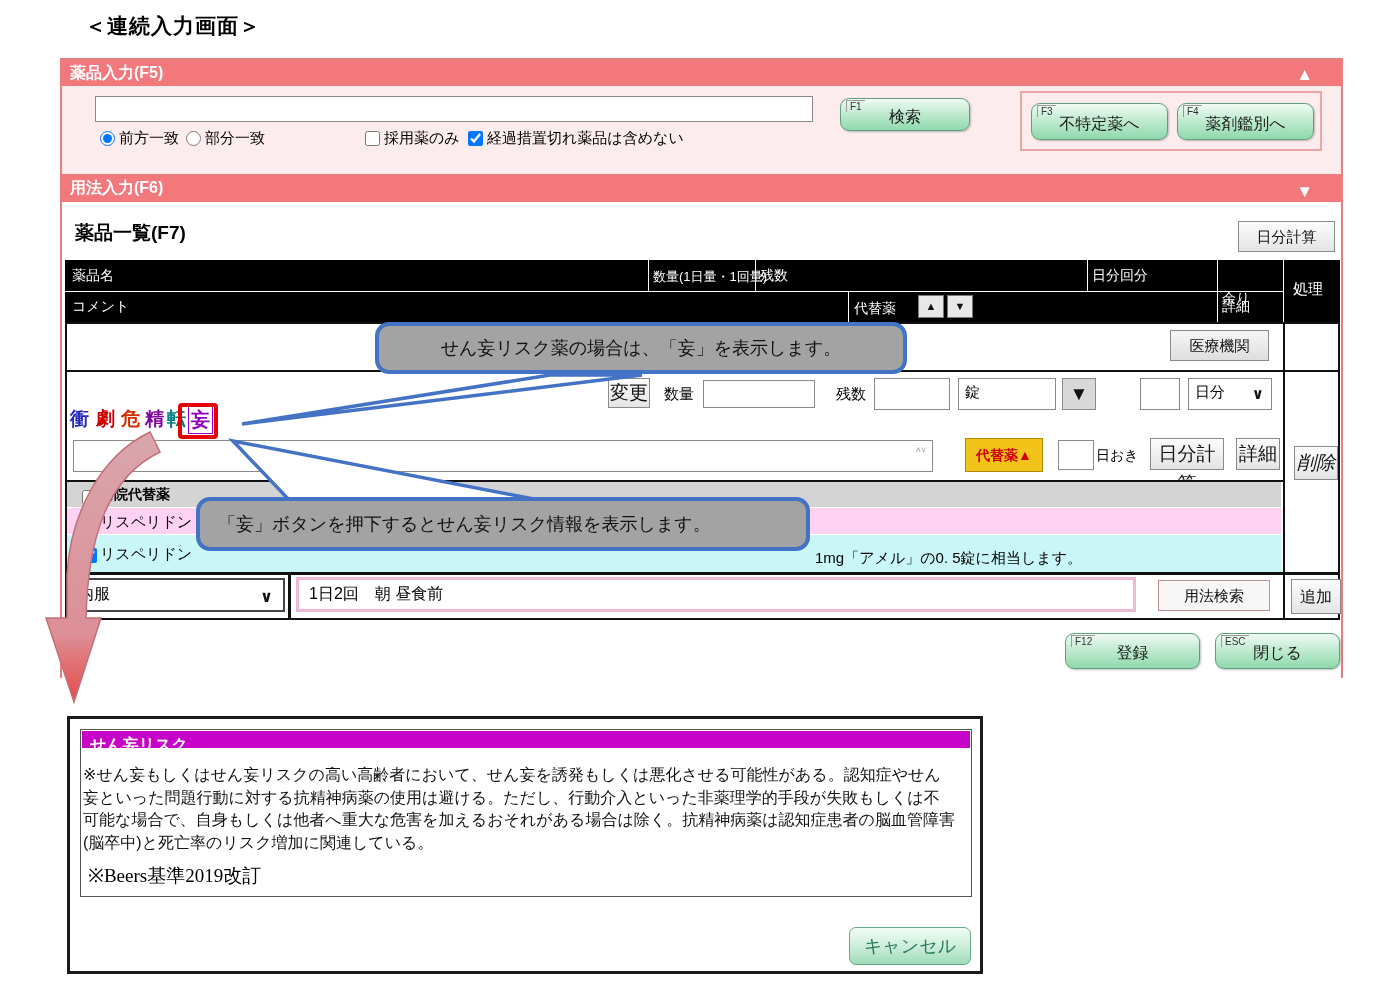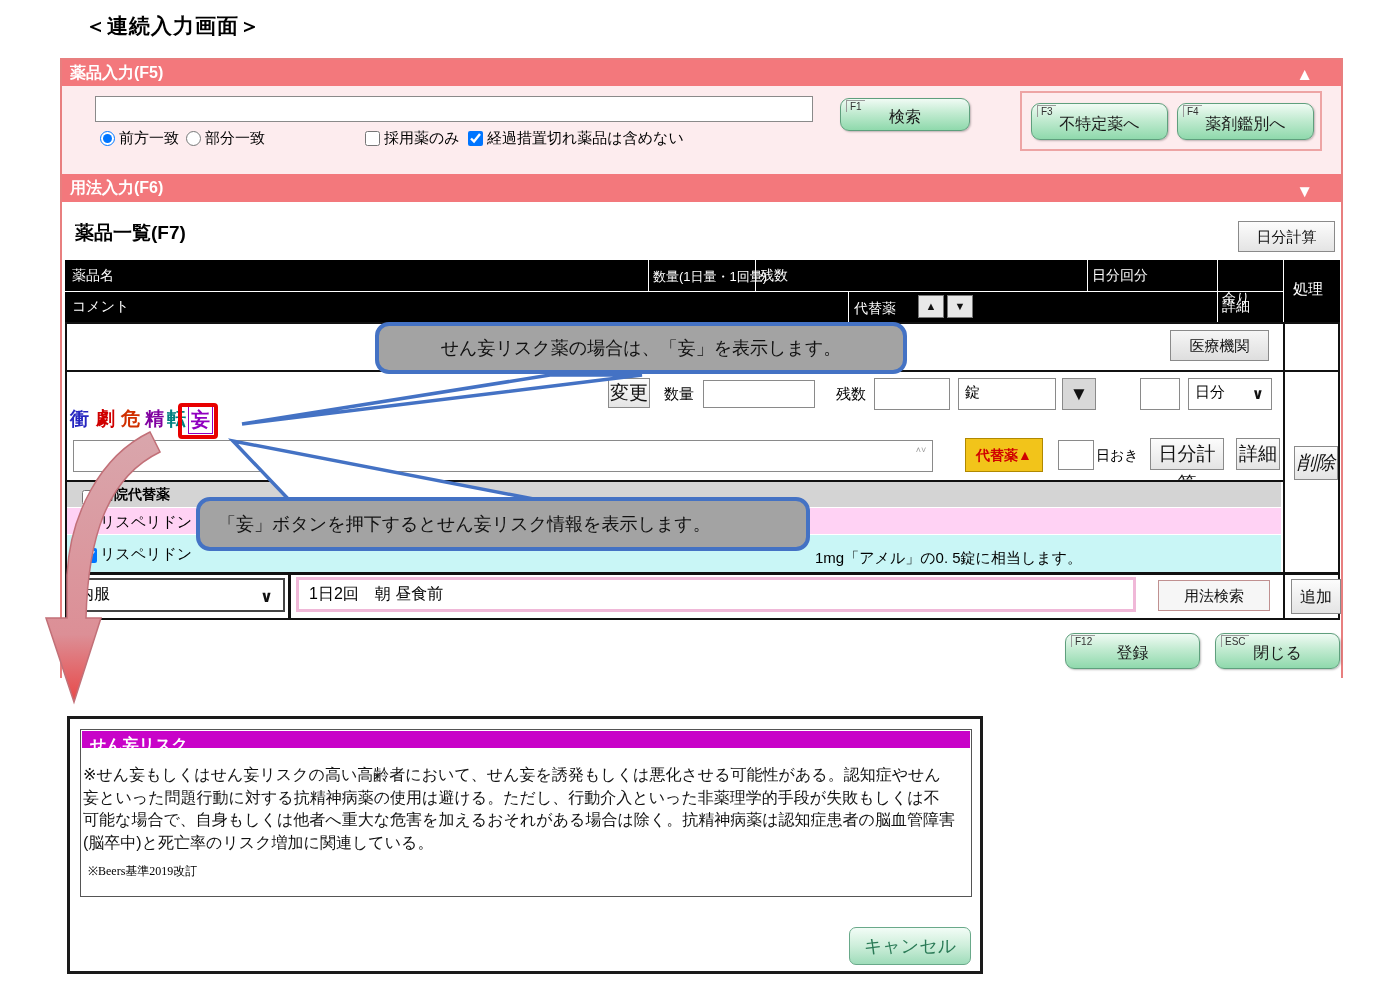--- a/index.html
+++ b/index.html
@@ -32,21 +32,21 @@
   .select-box{position:absolute;background:#fff;border:1px solid #8a8a8a;box-sizing:border-box;font-size:15px;padding:4px 6px;}
   .chev{position:absolute;font-weight:bold;color:#111;}
   .callout{position:absolute;background:#a3a3a3;border:4px solid #4472c4;border-radius:14px;box-sizing:border-box;
      z-index:6;display:flex;align-items:center;font-size:18px;color:#111;}
   .redbox{position:absolute;left:178px;top:403px;width:40px;height:36px;border:4px solid #e80000;border-radius:4px;box-sizing:border-box;z-index:7;}
   .svg-overlay{position:absolute;left:0;top:0;z-index:5;pointer-events:none;}
   .popup{position:absolute;left:67px;top:716px;width:916px;height:258px;background:#fff;border:3px solid #1a1a1a;box-sizing:border-box;}
   .popup-inner{position:absolute;left:10px;top:10px;width:892px;height:168px;border:1px solid #555;box-sizing:border-box;}
   .popup-title{position:absolute;left:1px;top:1px;right:1px;height:17px;background:#c803c8;color:#fff;font-size:16px;font-weight:bold;line-height:27px;padding-left:8px;box-sizing:border-box;}
   .popup-body{position:absolute;left:2px;top:34px;width:872px;font-size:16px;line-height:1.42;color:#111;}
-  .popup-note{position:absolute;left:7px;top:132px;font-size:12px;font-family:"Liberation Serif","DejaVu Serif",serif;}
+  .popup-note{position:absolute;left:7px;top:132px;font-size:19px;font-family:"Liberation Serif","DejaVu Serif",serif;}
   .cancel-btn{position:absolute;left:779px;top:208px;width:122px;height:38px;border:1px solid #69a98a;border-radius:7px;box-sizing:border-box;
      background:linear-gradient(#f2fcf6 0%,#cdeeda 50%,#9fdcba 100%);color:#2a7a56;font-size:18px;text-align:center;line-height:36px;cursor:pointer;}
   .spin{position:absolute;right:4px;top:5px;width:12px;height:22px;color:#9a9a9a;font-size:9px;line-height:10px;text-align:center;}
   .blkline{position:absolute;background:#111;}
 </style>
 </head>
 <body>
 
 <div class="stage">
 

